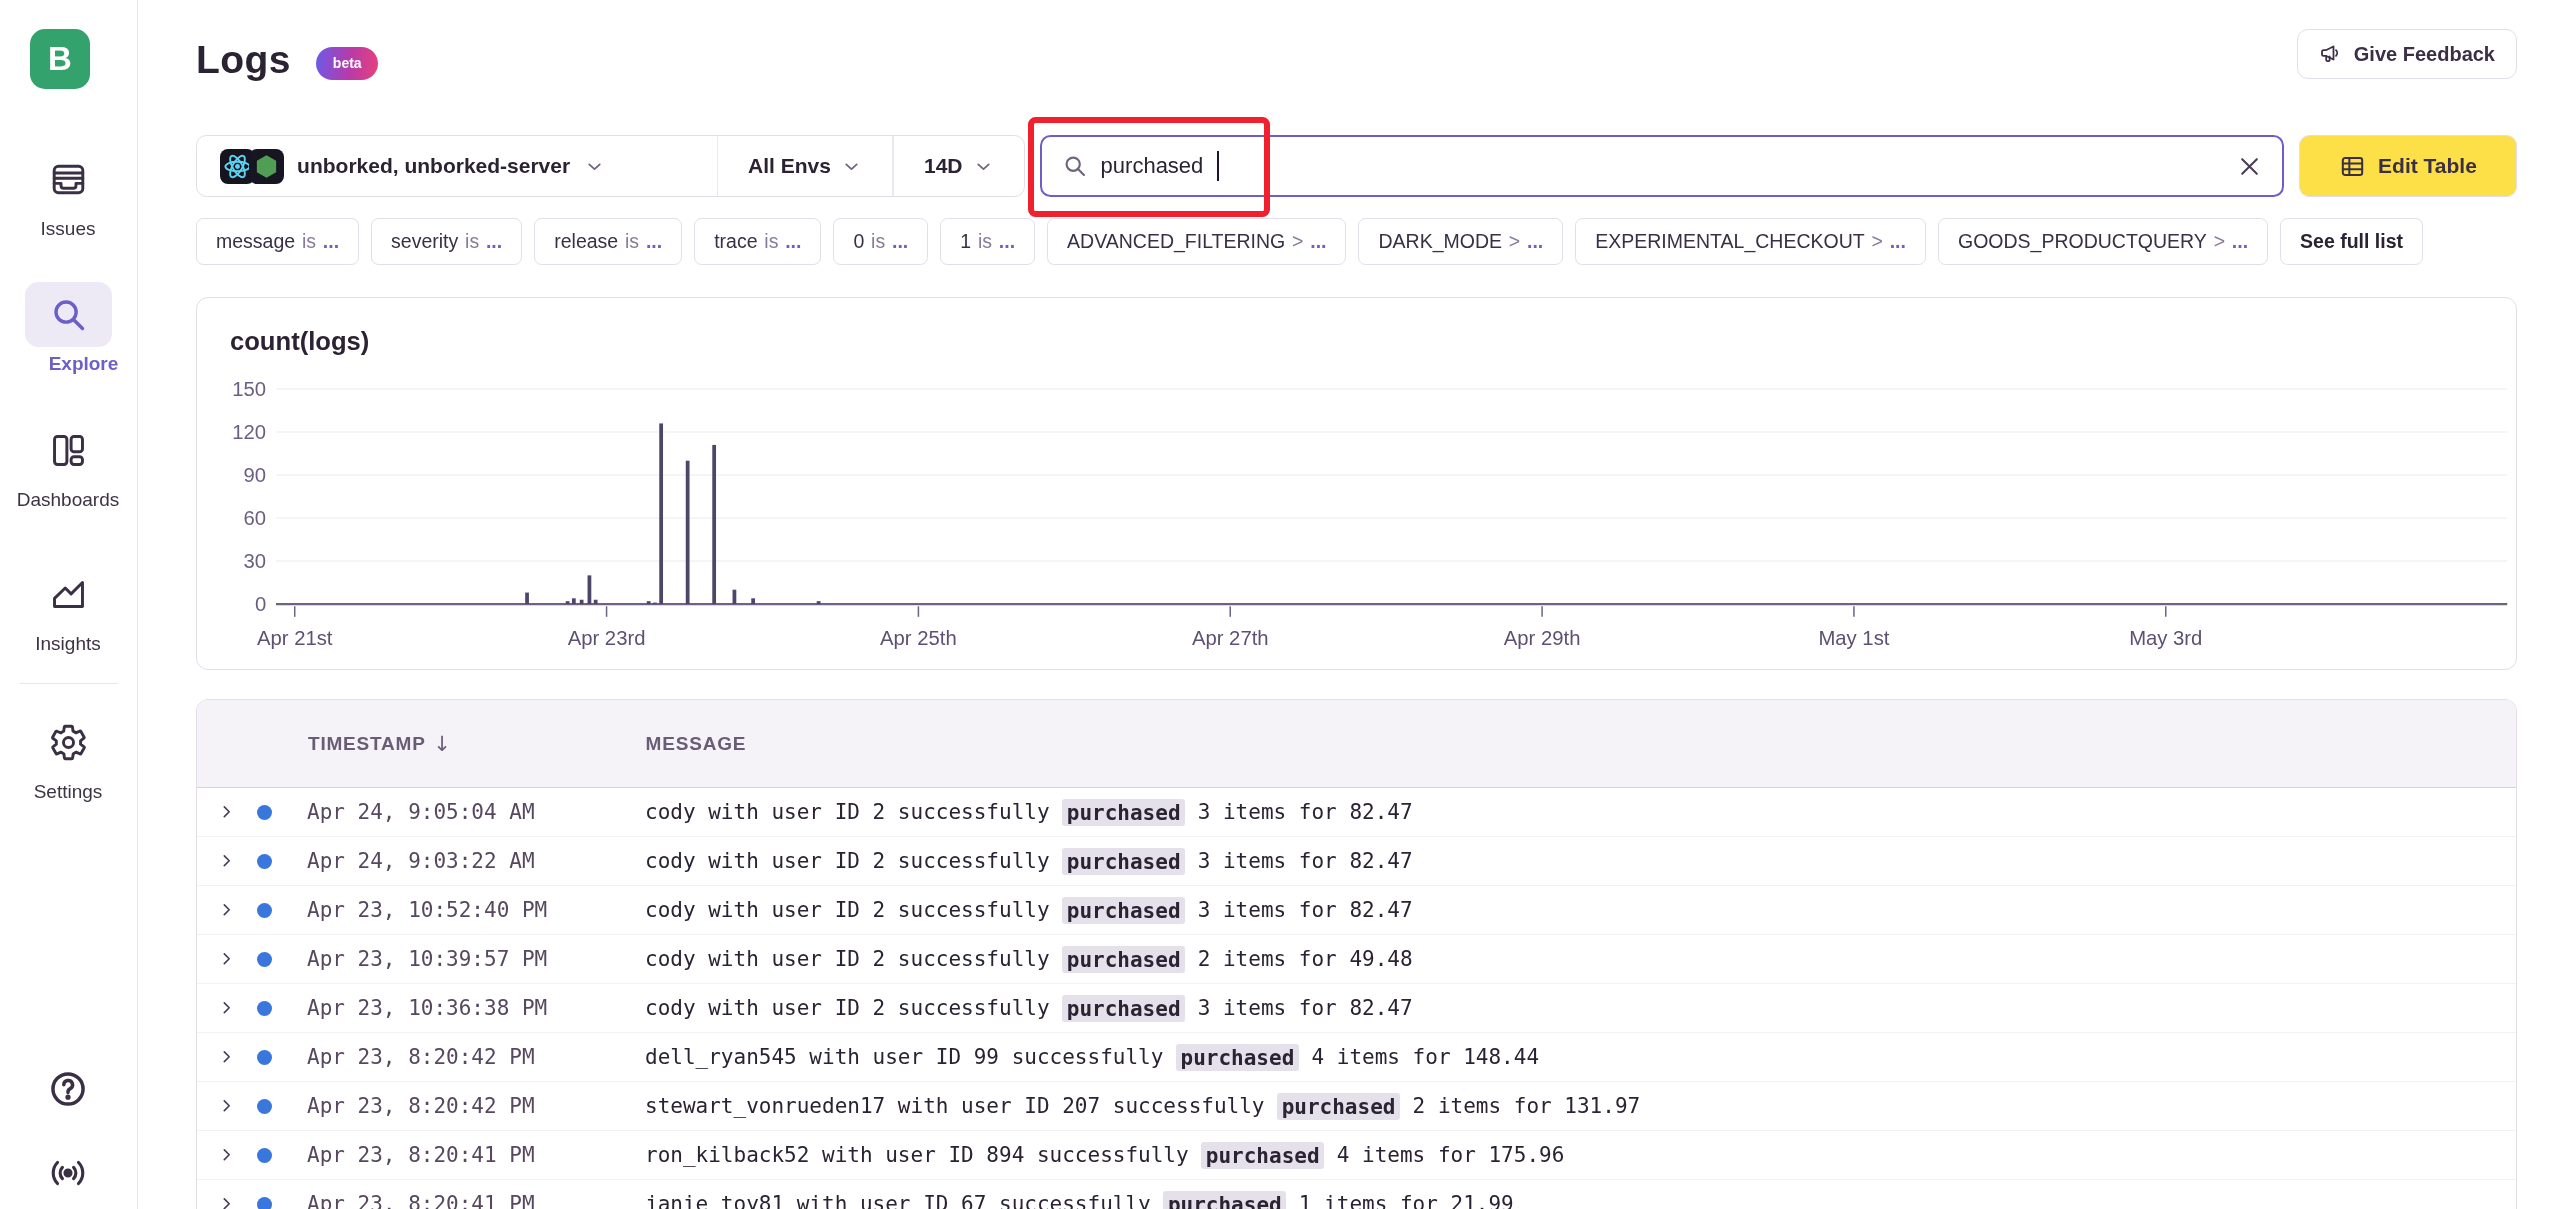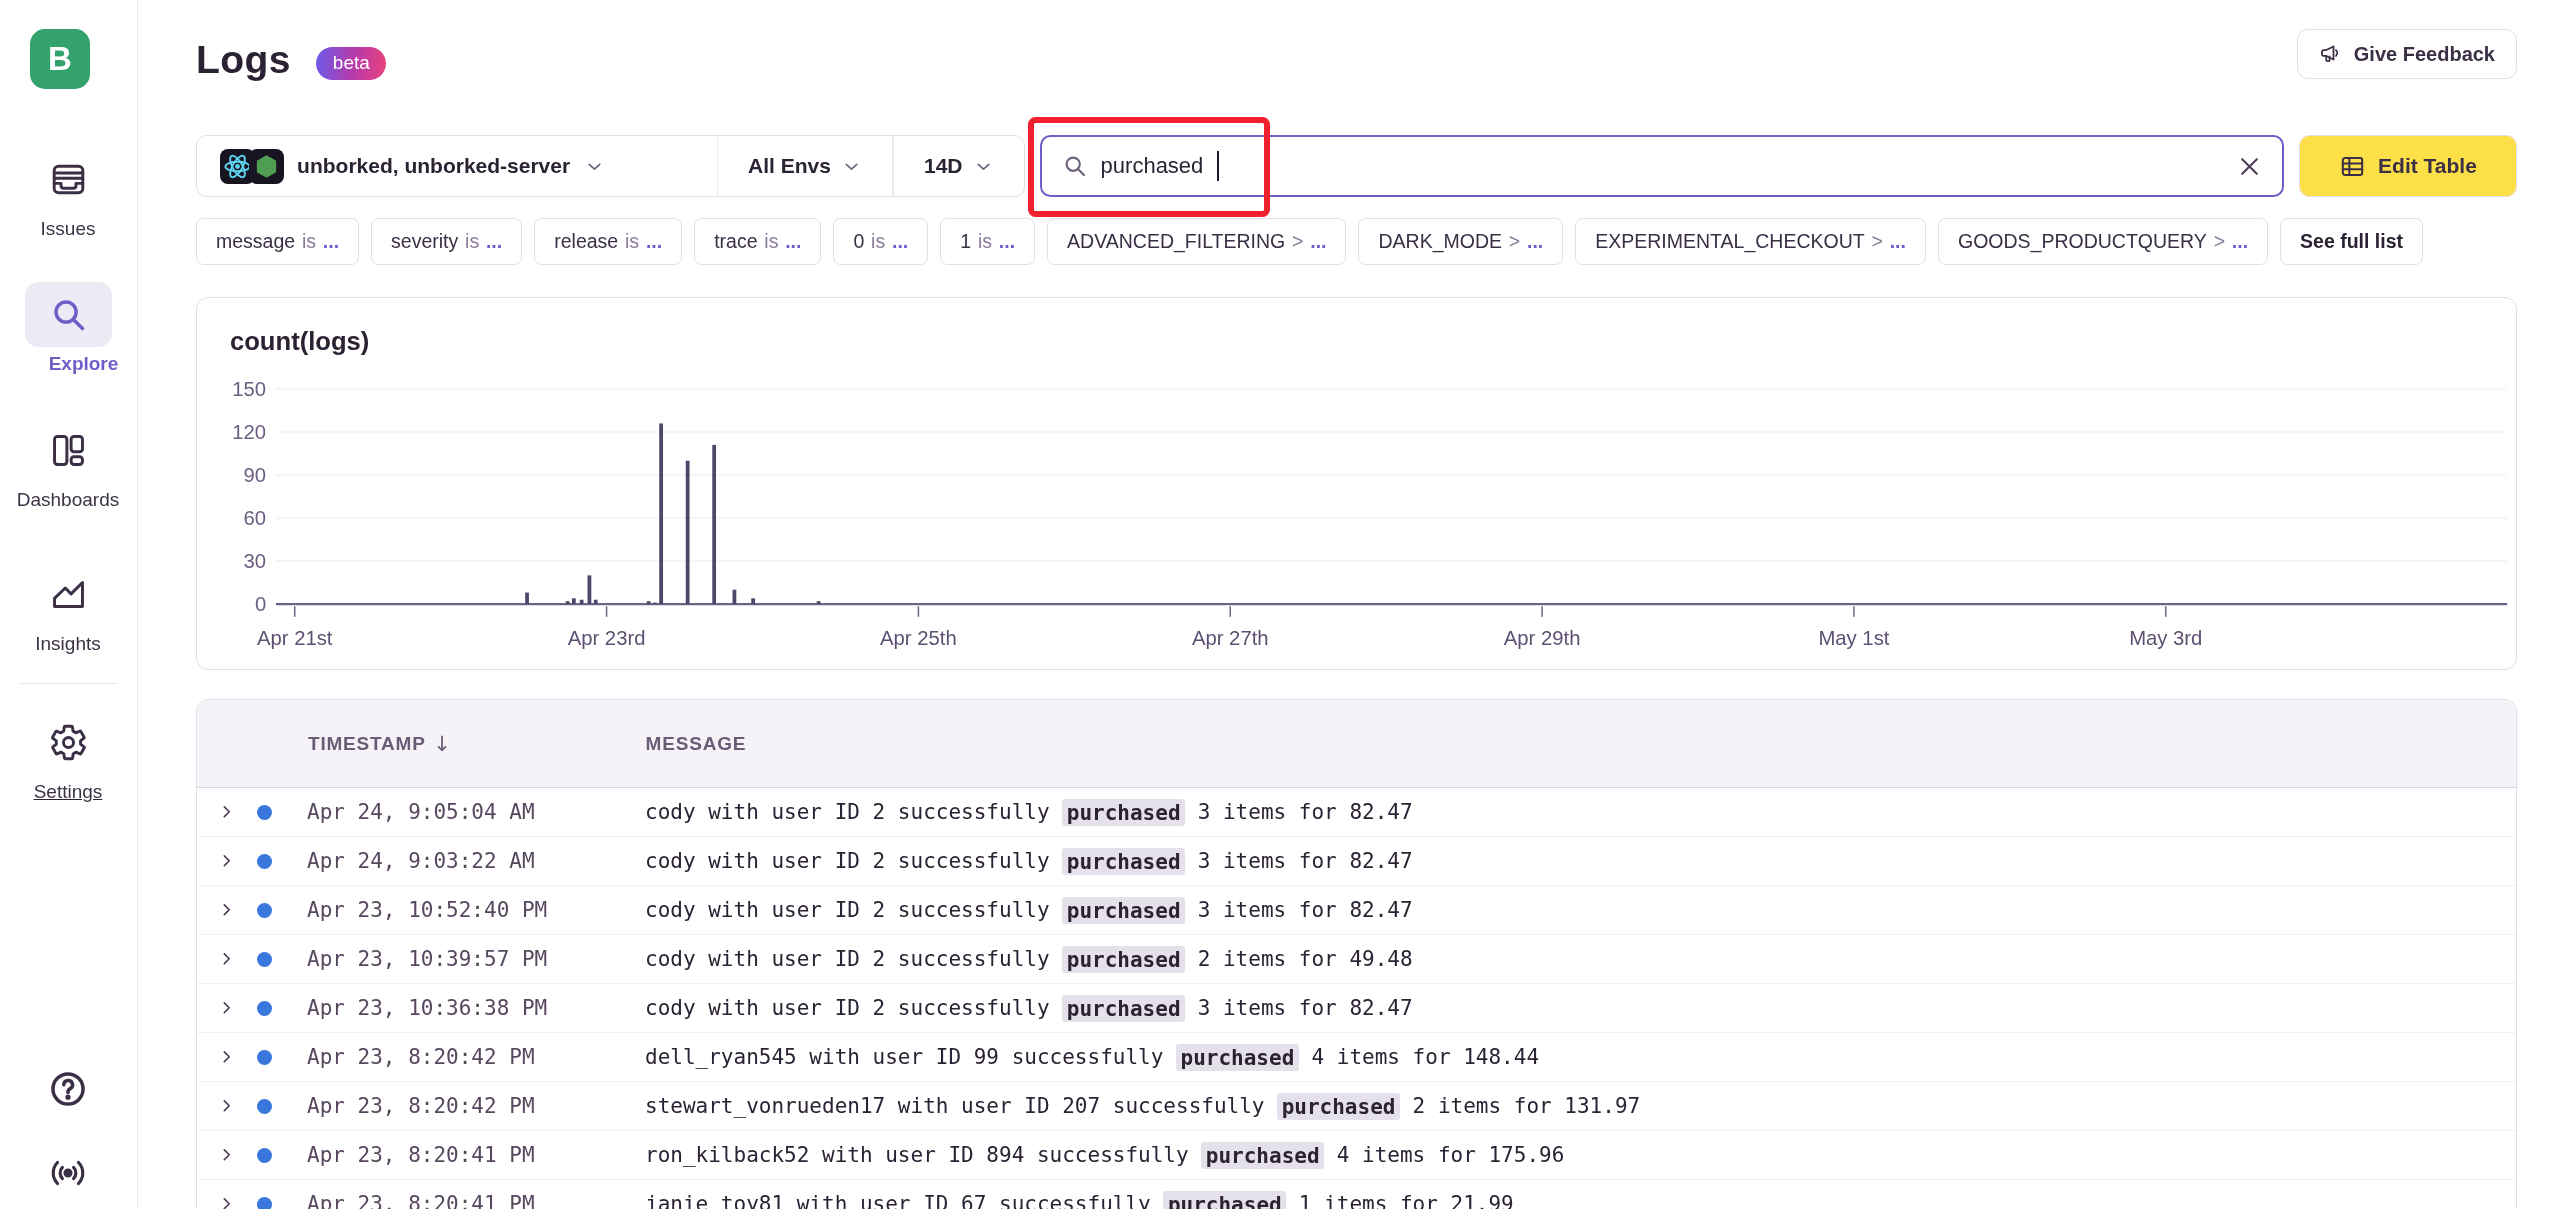--- a/index.html
+++ b/index.html
@@ -34,21 +34,21 @@
   .side-divider { position:absolute; left:19.5px; top:683px; width:98px; height:0; border-top:1.5px solid #e9e4ee; }
   .side-foot { position:absolute; left:0; width:136px; display:flex; justify-content:center; cursor:pointer; }
 
   
   #main { position:absolute; left:138px; top:0; right:0; bottom:0; }
 
   .page-header { position:absolute; left:58px; top:38px; display:flex; align-items:center; gap:25.6px; }
   .page-header h1 { margin:0; font-size:39px; font-weight:bold; color:#2b2233; letter-spacing:0.4px; }
   .beta-badge {
     height:33px; padding:0 16.5px; border-radius:16.5px; color:#fff;
-    font-size:19px; font-weight:400; display:flex; align-items:center; margin-top:6px;
+    font-size:14px; font-weight:700; display:flex; align-items:center; margin-top:6px;
     background:linear-gradient(95deg,#6d5ae8 0%,#b83aa8 55%,#e8427c 100%);
   }
   .feedback-btn {
     position:absolute; right:59px; top:29px; height:50px; padding:0 21px;
     background:#fff; border:1.5px solid #e3dde9; border-radius:11px;
     display:flex; align-items:center; gap:10.5px; cursor:pointer;
     font-size:20px; font-weight:600; color:#3a2f45;
   }
 
   
@@ -177,21 +177,21 @@
       <div class="nav-item" style="top: 562px;">
         <div class="nav-icon-box">
           <span class="icon">
             <svg viewBox="0 0 24 24" fill="none" stroke="#3a2f45" stroke-width="1.8" stroke-linecap="round" stroke-linejoin="round" width="39" height="39">
               <path d="M3.4 19.4 V14.4 L10 8 l3.6 3.6 L20.6 4.6 V19.4 Z"></path>
             </svg>
           </span>
         </div>
         <div class="nav-label">Insights</div>
       </div>
-      <div class="nav-item" style="top: 710px; text-decoration: underline;">
+      <div class="nav-item" style="top: 710px;">
         <div class="nav-icon-box">
           <span class="icon">
             <svg viewBox="0 0 24 24" fill="none" stroke="#3a2f45" stroke-width="1.8" stroke-linecap="round" stroke-linejoin="round" width="39" height="39">
               <path d="M19.4 13c.04-.32.06-.66.06-1s-.02-.68-.06-1l2.1-1.65a.5.5 0 0 0 .12-.64l-2-3.46a.5.5 0 0 0-.6-.22l-2.49 1a7.3 7.3 0 0 0-1.73-1l-.38-2.65A.5.5 0 0 0 13.92 2h-4a.5.5 0 0 0-.5.42l-.38 2.65c-.62.26-1.2.6-1.73 1l-2.48-1a.5.5 0 0 0-.61.22l-2 3.46a.5.5 0 0 0 .12.64L4.54 11c-.04.32-.06.66-.06 1s.02.68.06 1l-2.1 1.65a.5.5 0 0 0-.12.64l2 3.46c.13.22.39.31.6.22l2.49-1c.53.4 1.11.74 1.73 1l.38 2.65c.04.24.25.42.5.42h4c.25 0 .46-.18.5-.42l.38-2.65c.62-.26 1.2-.6 1.73-1l2.49 1c.22.09.47 0 .6-.22l2-3.46a.5.5 0 0 0-.12-.64L19.4 13Z"></path>
               <circle cx="12" cy="12" r="3.1"></circle>
             </svg>
           </span>
         </div>
         <div class="nav-label">Settings</div>
       </div>

